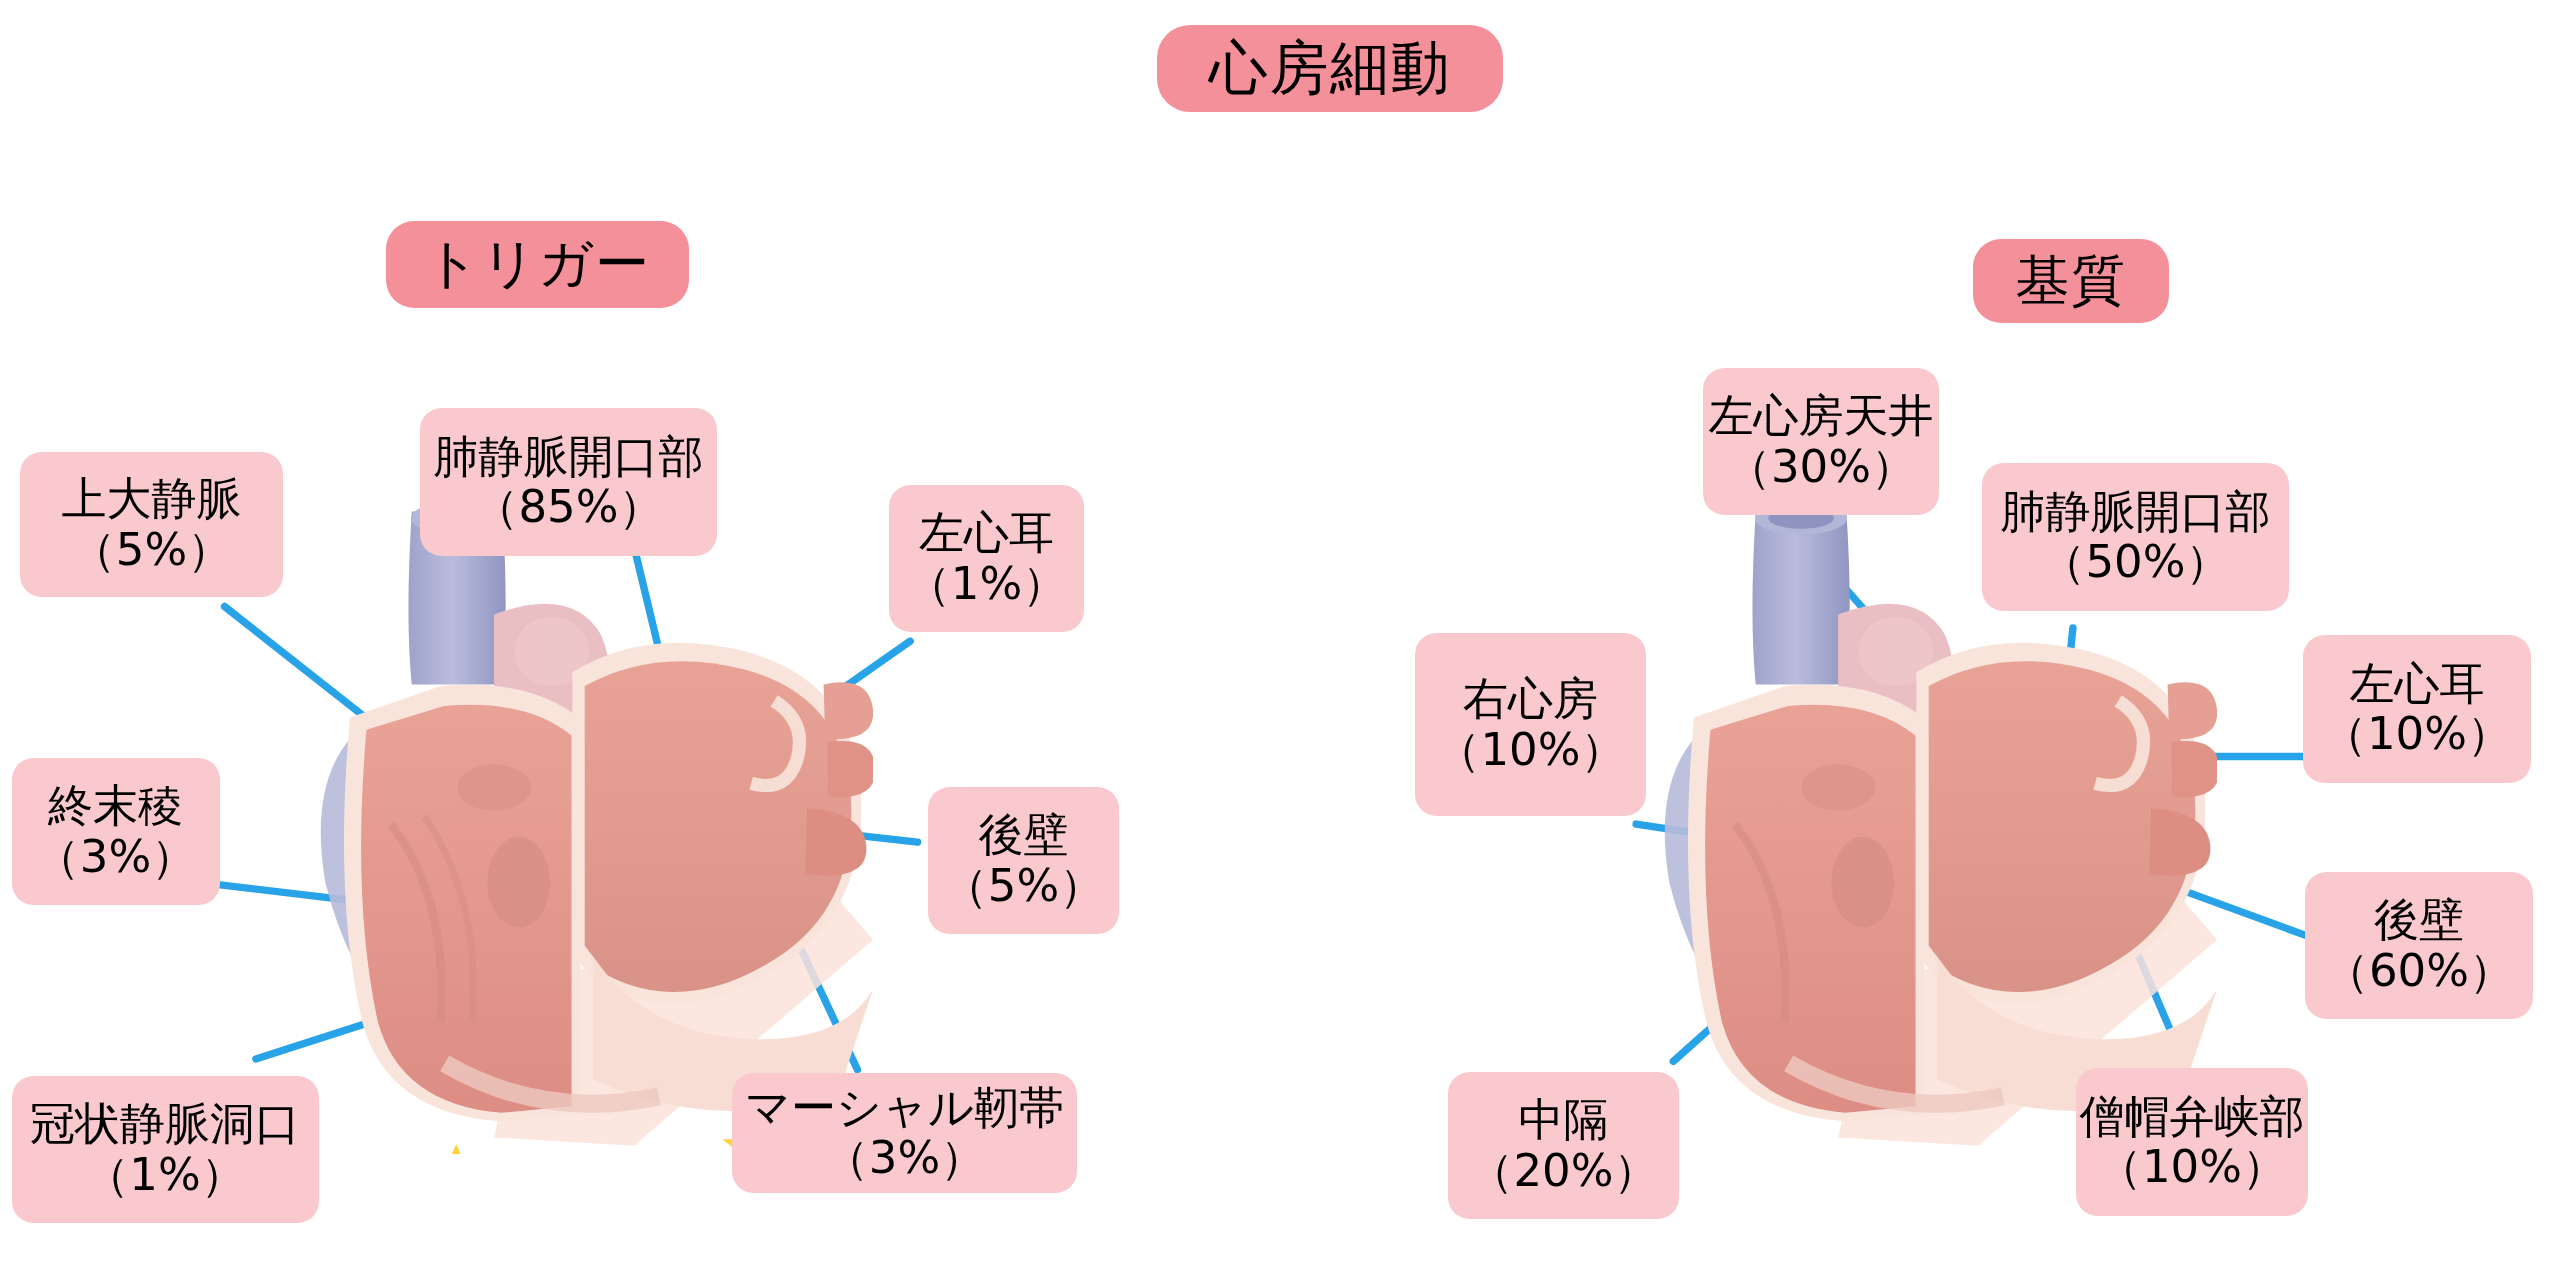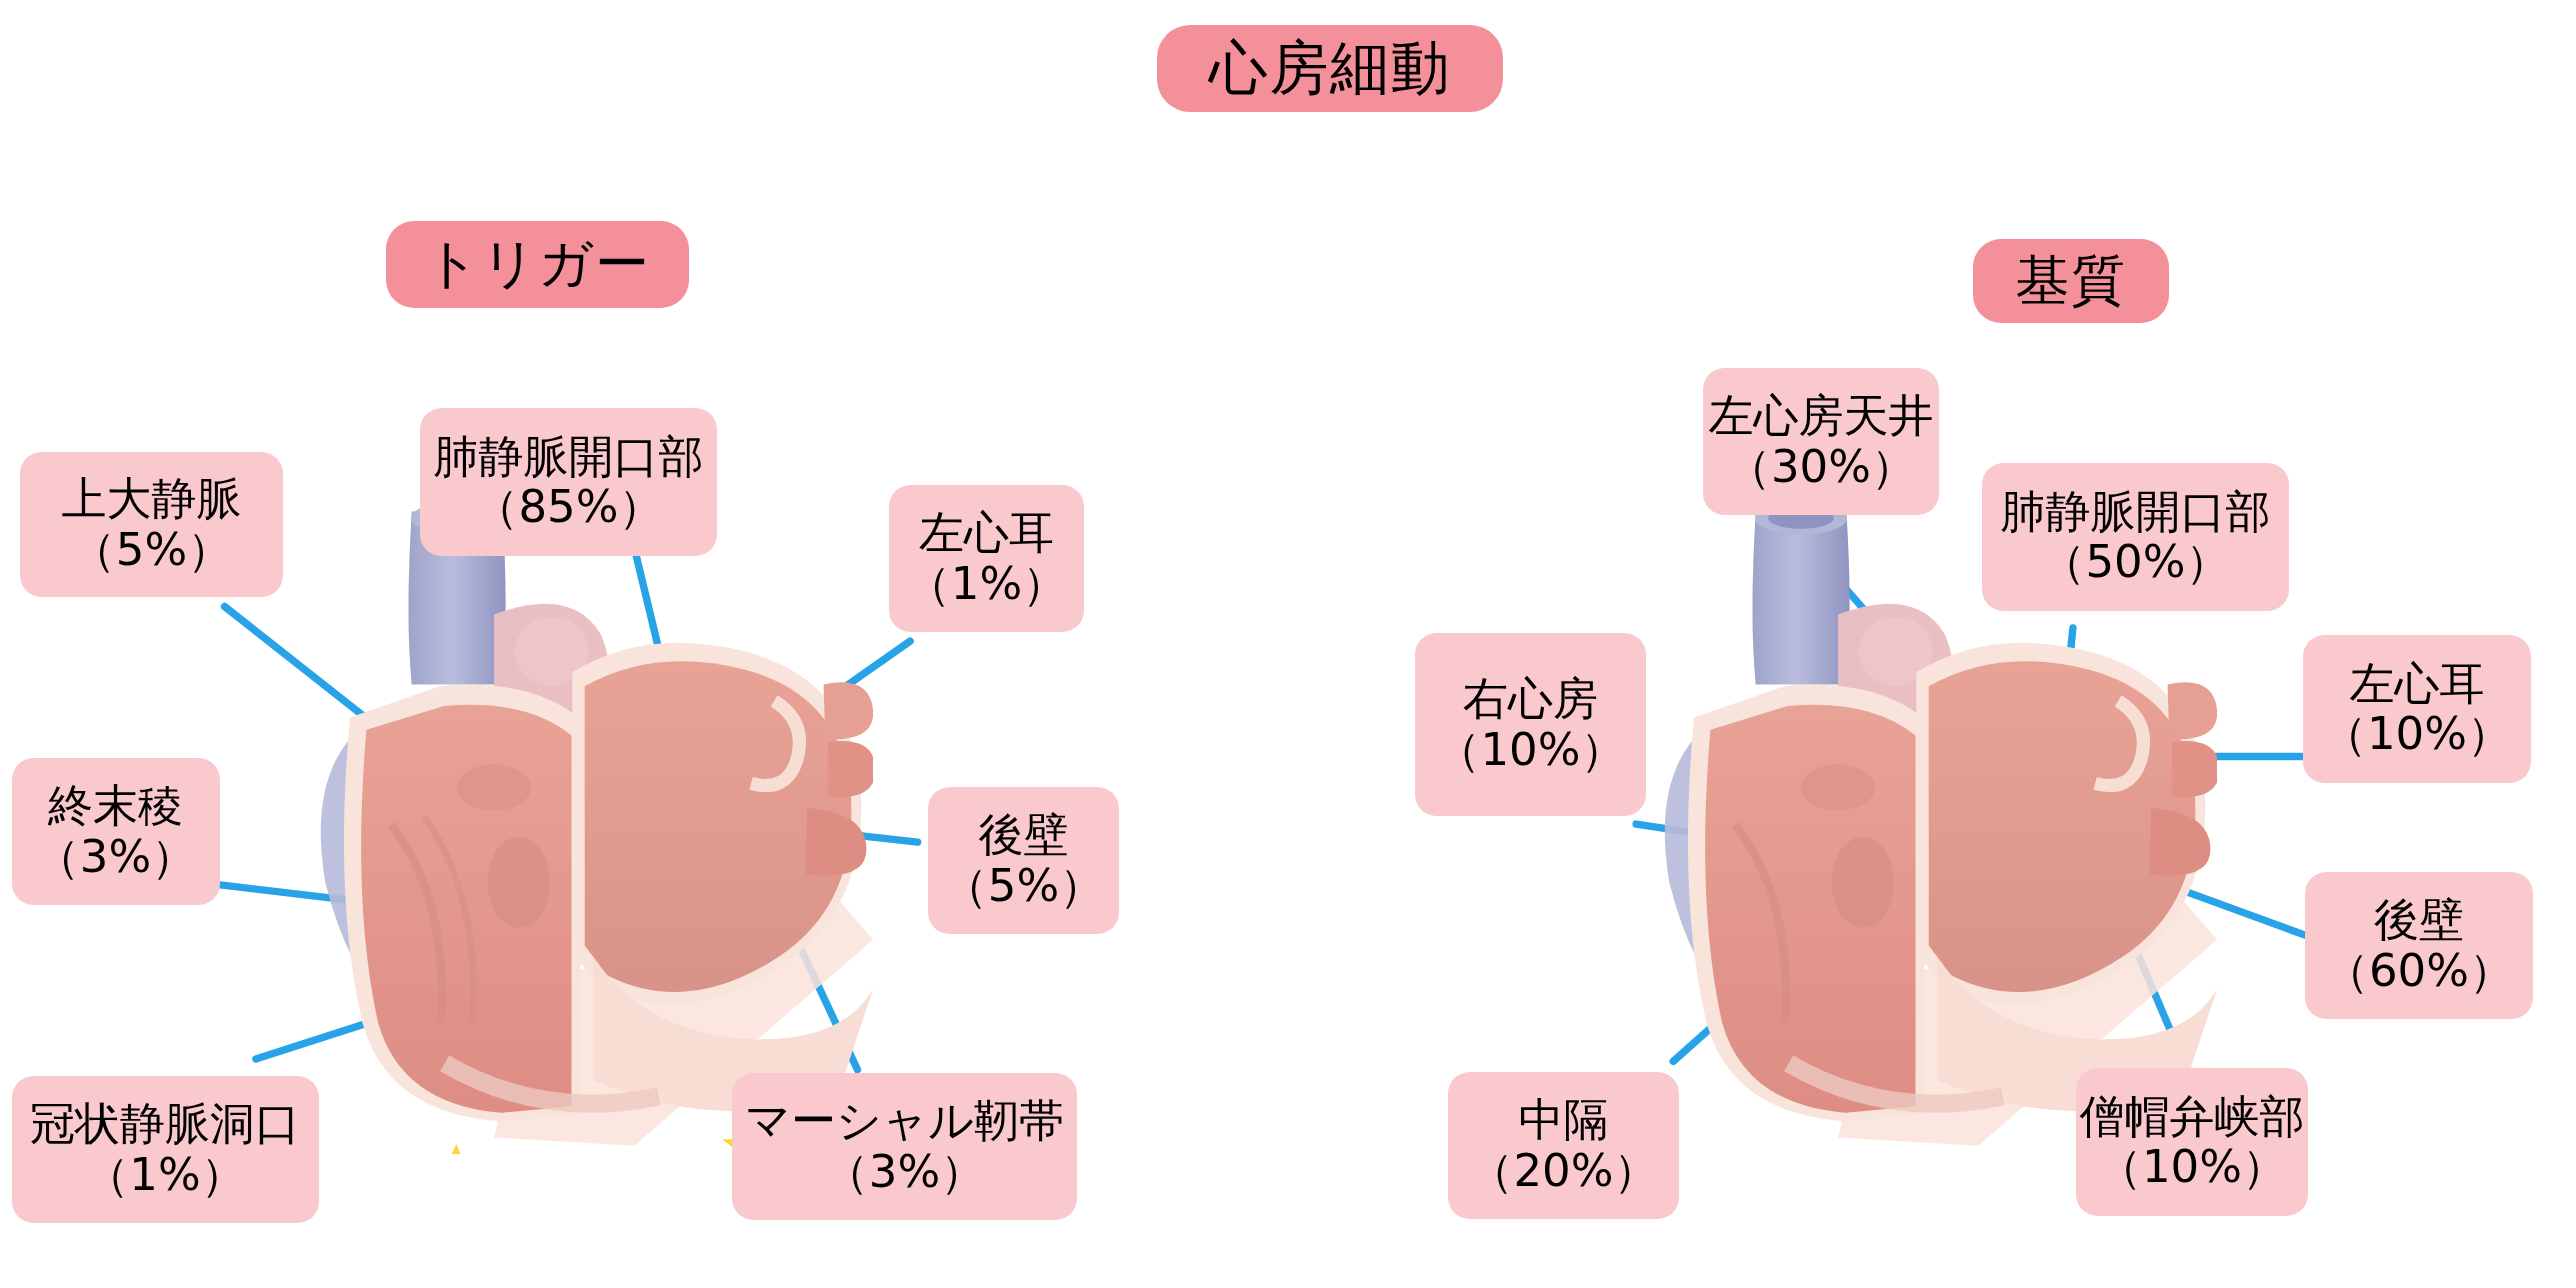--- a/index.html
+++ b/index.html
@@ -249,21 +249,21 @@
   <div class="label" style="left:928px;top:787px;width:191px;height:147px;">
     <span class="l1">後壁</span>
     <span class="l2">（5%）</span>
   </div>
 
   <div class="label" style="left:11.5px;top:1076px;width:307px;height:147px;">
     <span class="l1">冠状静脈洞口</span>
     <span class="l2">（1%）</span>
   </div>
 
-  <div class="label" style="left:732px;top:1073px;width:345px;height:147px;">
+  <div class="label" style="left:732px;top:1073px;width:345px;height:120px;">
     <span class="l1">マーシャル靭帯</span>
     <span class="l2">（3%）</span>
   </div>
 
   <div class="label" style="left:1703px;top:368px;width:236px;height:147px;">
     <span class="l1">左心房天井</span>
     <span class="l2">（30%）</span>
   </div>
 
   <div class="label" style="left:1982px;top:463px;width:307px;height:148px;">

